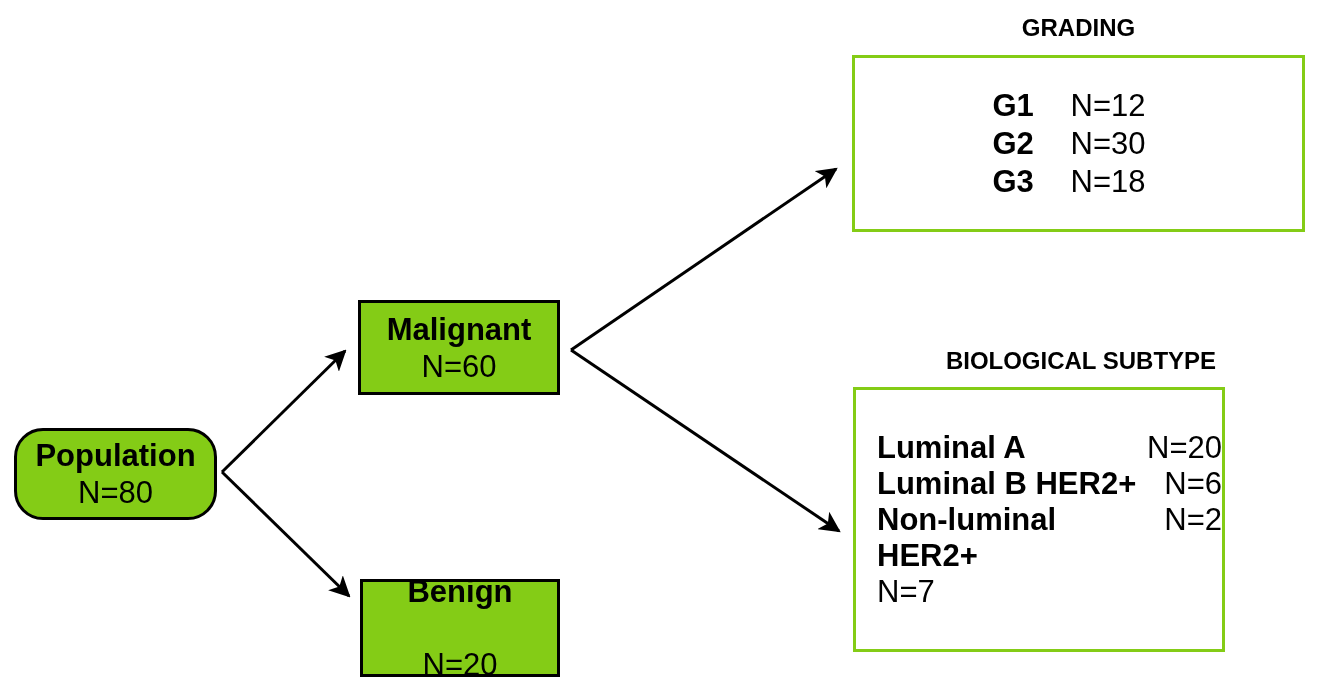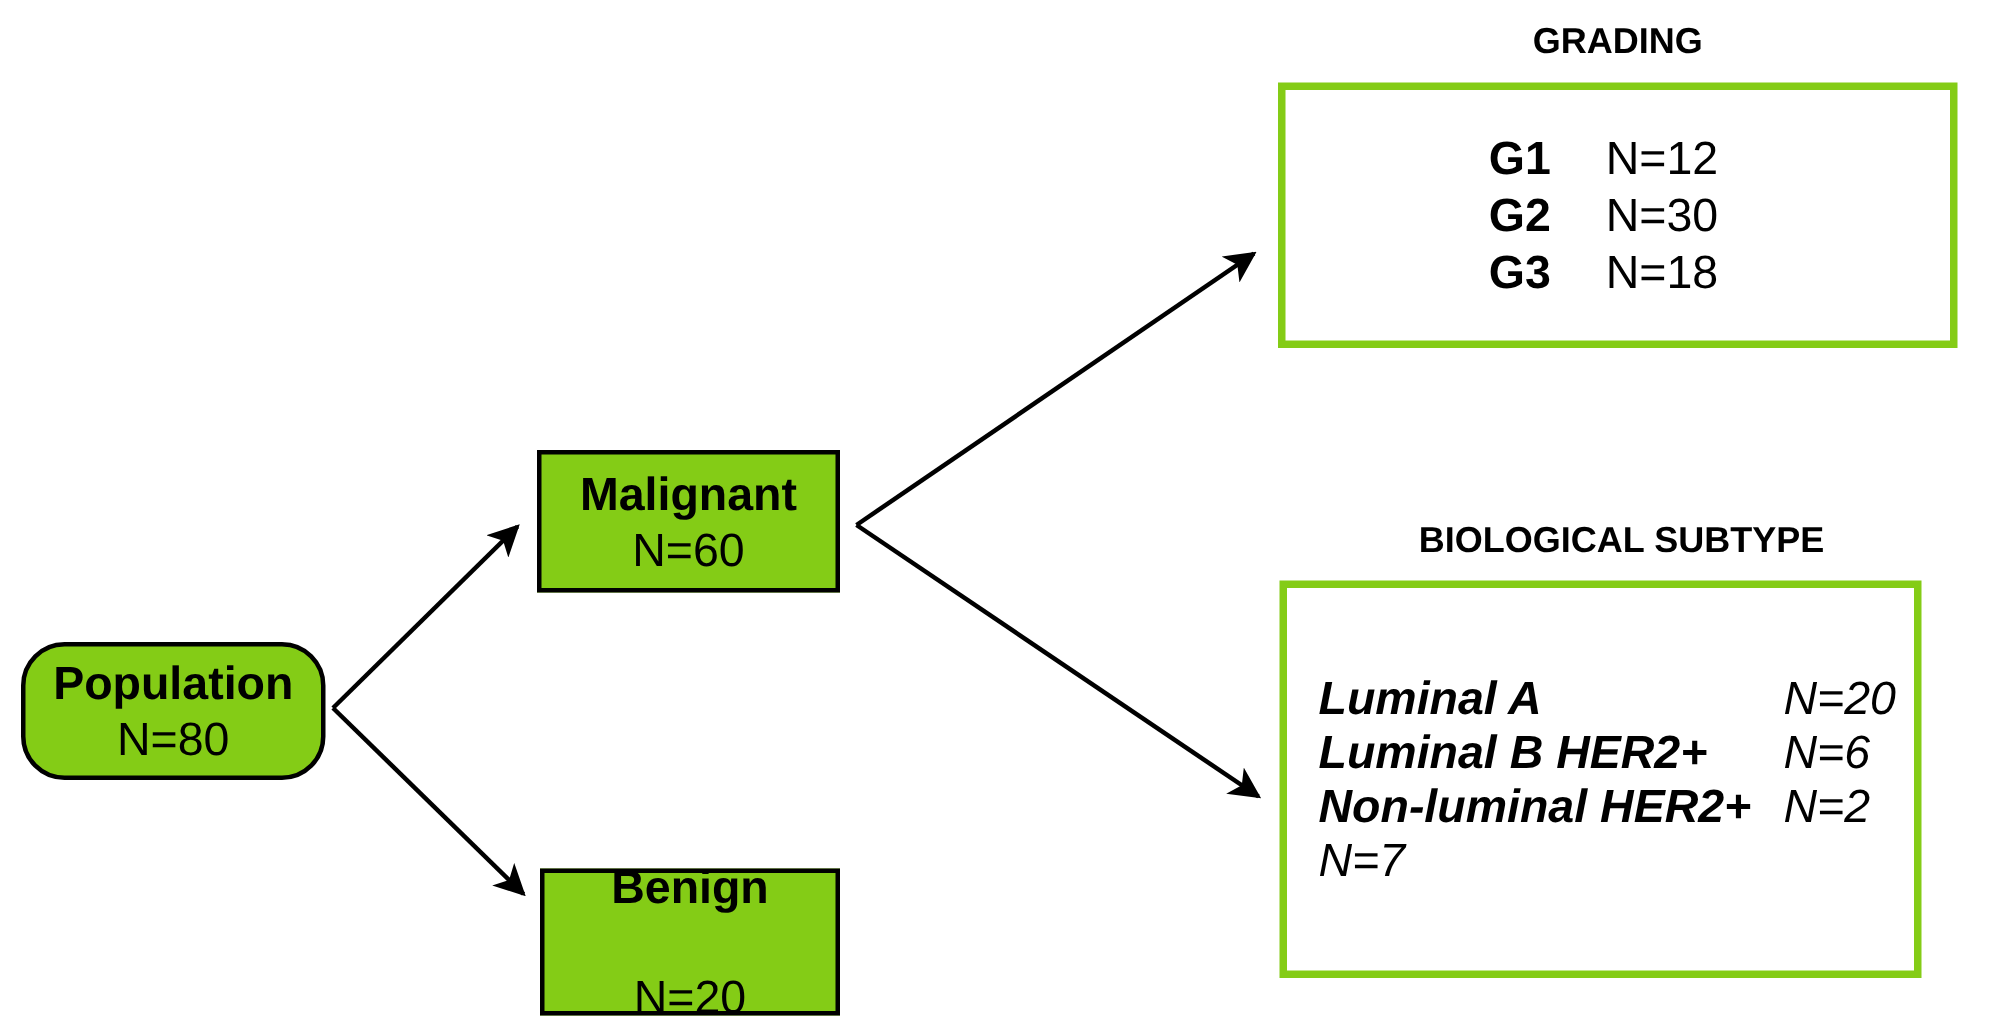--- a/index.html
+++ b/index.html
@@ -48,30 +48,30 @@
     text-align: center;
     font-weight: bold;
     font-size: 24px;
     line-height: 40px;
   }
   #grading-title { left: 852px; top: 8px;   width: 453px; }
   #bio-title     { left: 853px; top: 341px; width: 456px; }
 
   .panel-box {
     position: absolute;
-    border: 5px solid #84cc16;
+    border: 3px solid #84cc16;
     background: #ffffff;
     box-sizing: border-box;
     display: flex;
     flex-direction: column;
     justify-content: center;
     font-size: 31px;
   }
   #grading-box { left: 852px; top: 55px;  width: 453px; height: 177px; align-items: center; }
-  #bio-box     { left: 853px; top: 387px; width: 428px; height: 265px; font-style: italic; }
+  #bio-box     { left: 853px; top: 387px; width: 372px; height: 265px; }
 
   .grading-row {
     display: flex;
     width: 172px;
     line-height: 38px;
   }
   .grading-row .row-label { width: 78px; font-weight: bold; }
   .grading-row .row-count { flex: 1; font-weight: normal; }
 
   .bio-row {

